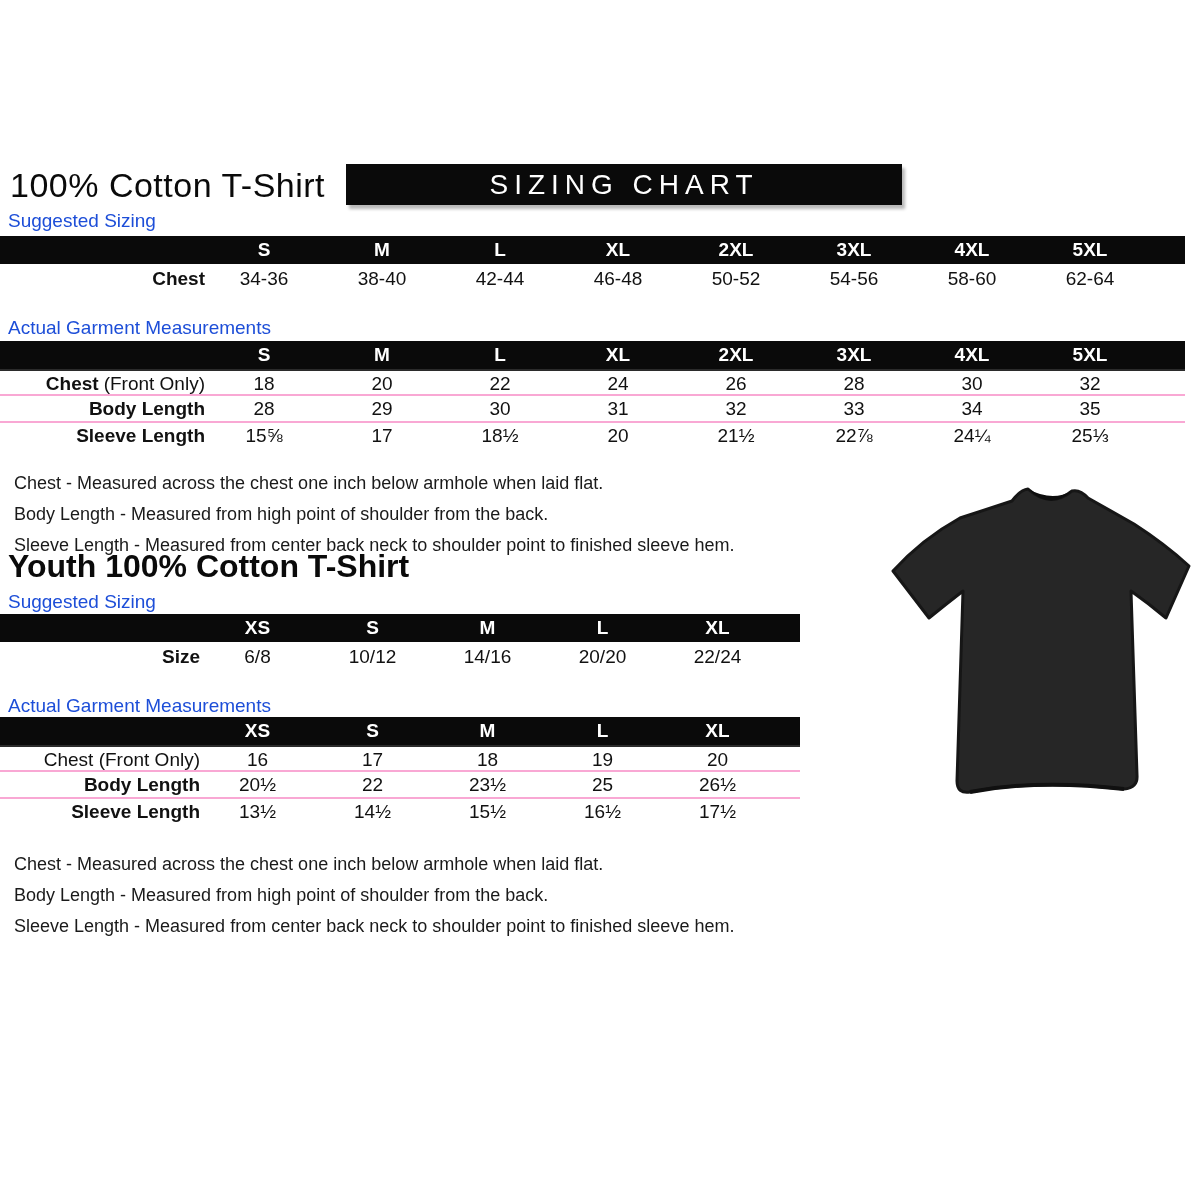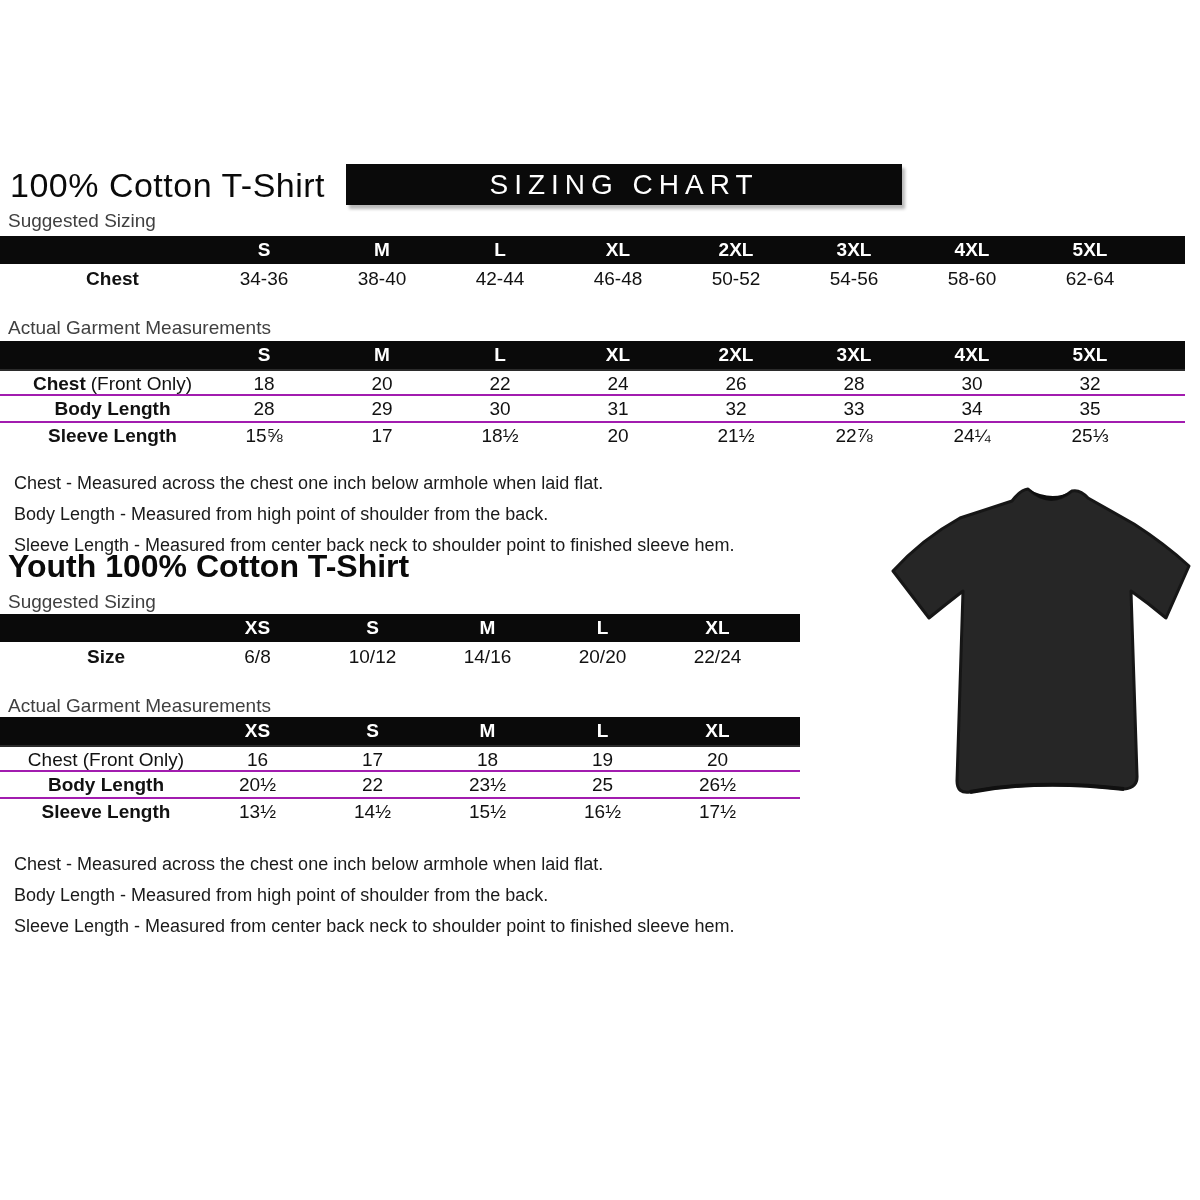--- a/index.html
+++ b/index.html
@@ -5,35 +5,35 @@
   html,body{margin:0;padding:0;background:#fff;}
   .page{position:relative;width:1200px;height:1200px;background:#ffffff;
         font-family:"Liberation Sans", sans-serif;color:#111;overflow:hidden;}
 
   .title{position:absolute;left:10px;top:166px;font-size:34px;font-weight:normal;
          letter-spacing:.5px;color:#0a0a0a;white-space:nowrap;}
   .banner{position:absolute;left:346px;top:164px;width:556px;height:41px;background:#0a0a0a;
           color:#fff;display:flex;align-items:center;justify-content:center;
           font-size:28px;font-weight:normal;letter-spacing:6px;box-shadow:3px 4px 3px #b9b9b9;}
 
-  .sec-label{position:absolute;left:8px;font-size:19px;color:#404040;white-space:nowrap;}
+  .sec-label{position:absolute;left:8px;font-size:19px;color:#1d4ed8;white-space:nowrap;}
 
   .tbl{position:absolute;left:0;}
   .row{display:flex;box-sizing:border-box;}
   .hdr-row{background:#0a0a0a;color:#fff;font-weight:bold;height:28px;line-height:28px;font-size:19px;}
   .data-row{height:30px;line-height:30px;font-size:19px;}
   .data-row.slim{height:27px;line-height:25px;}
-  .sep{border-bottom:2px solid #a21caf;}
+  .sep{border-bottom:2px solid #f9a8d4;}
   .sep-top{border-top:2px solid #2b2b2b;}
 
   .a-tbl{width:1185px;}
-  .a-label{width:205px;box-sizing:border-box;padding-left:20px;text-align:center;}
+  .a-label{width:205px;box-sizing:border-box;padding-left:20px;text-align:right;}
   .a-col{width:118px;text-align:center;}
   .y-tbl{width:800px;}
-  .y-label{width:200px;box-sizing:border-box;padding-left:12px;text-align:center;}
+  .y-label{width:200px;box-sizing:border-box;padding-left:12px;text-align:right;}
   .y-col{width:115px;text-align:center;}
 
   .bold{font-weight:bold;}
   .reg{font-weight:normal;}
   .suffix{font-weight:normal;margin-left:5px;}
 
   .youth-title{position:absolute;left:8px;top:548px;font-size:32px;font-weight:bold;
                color:#0a0a0a;white-space:nowrap;}
 
   .notes{position:absolute;left:14px;font-size:18px;color:#1a1a1a;}

